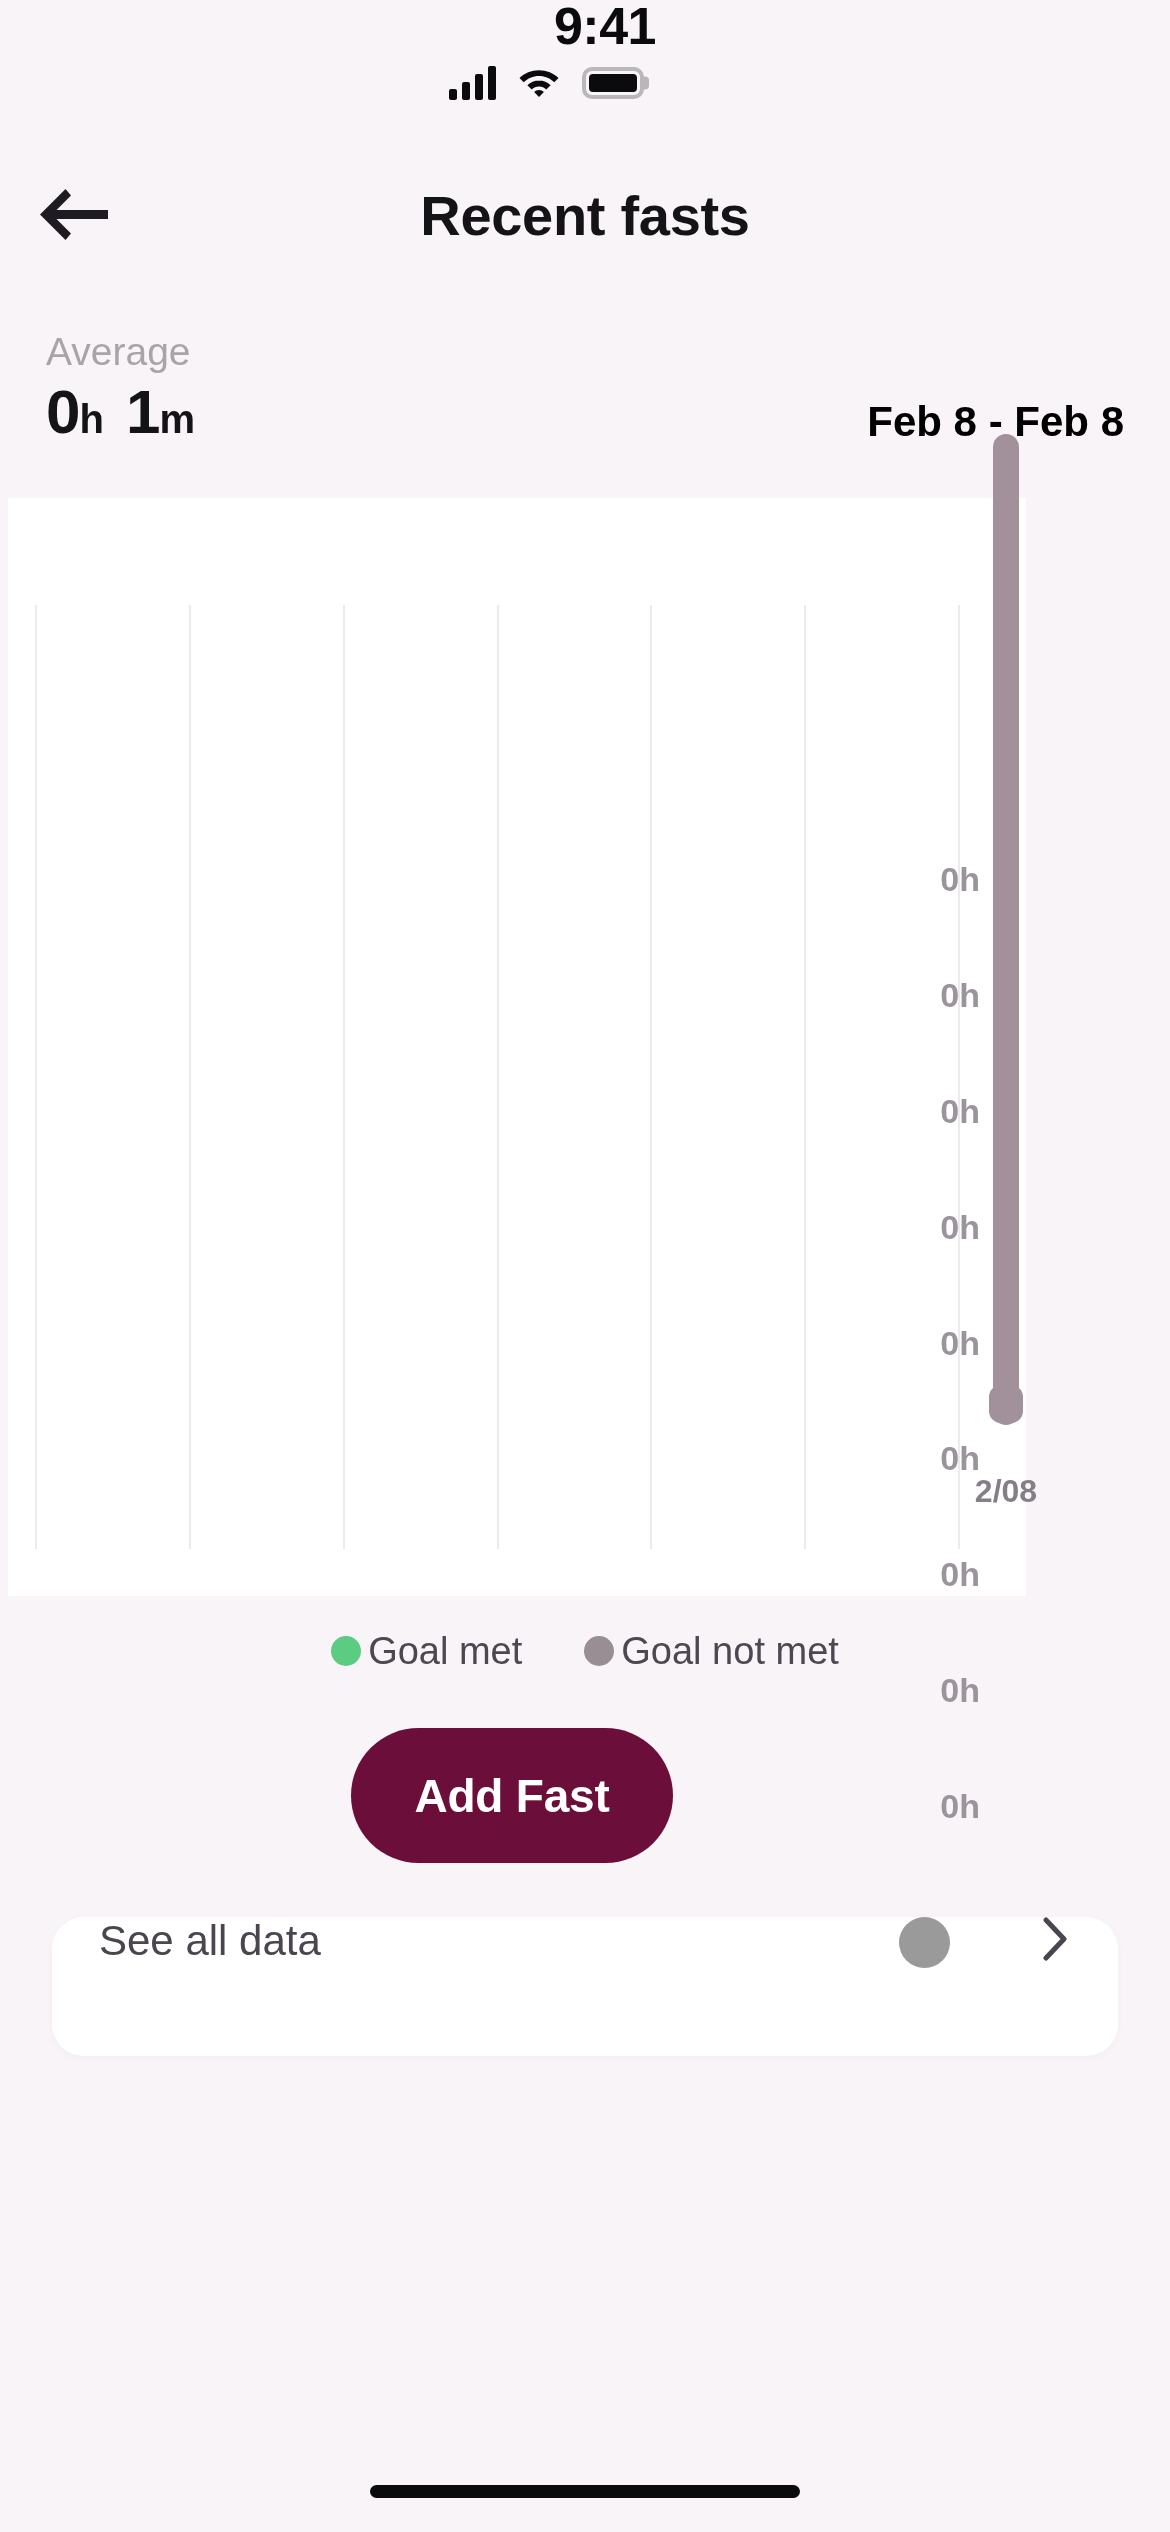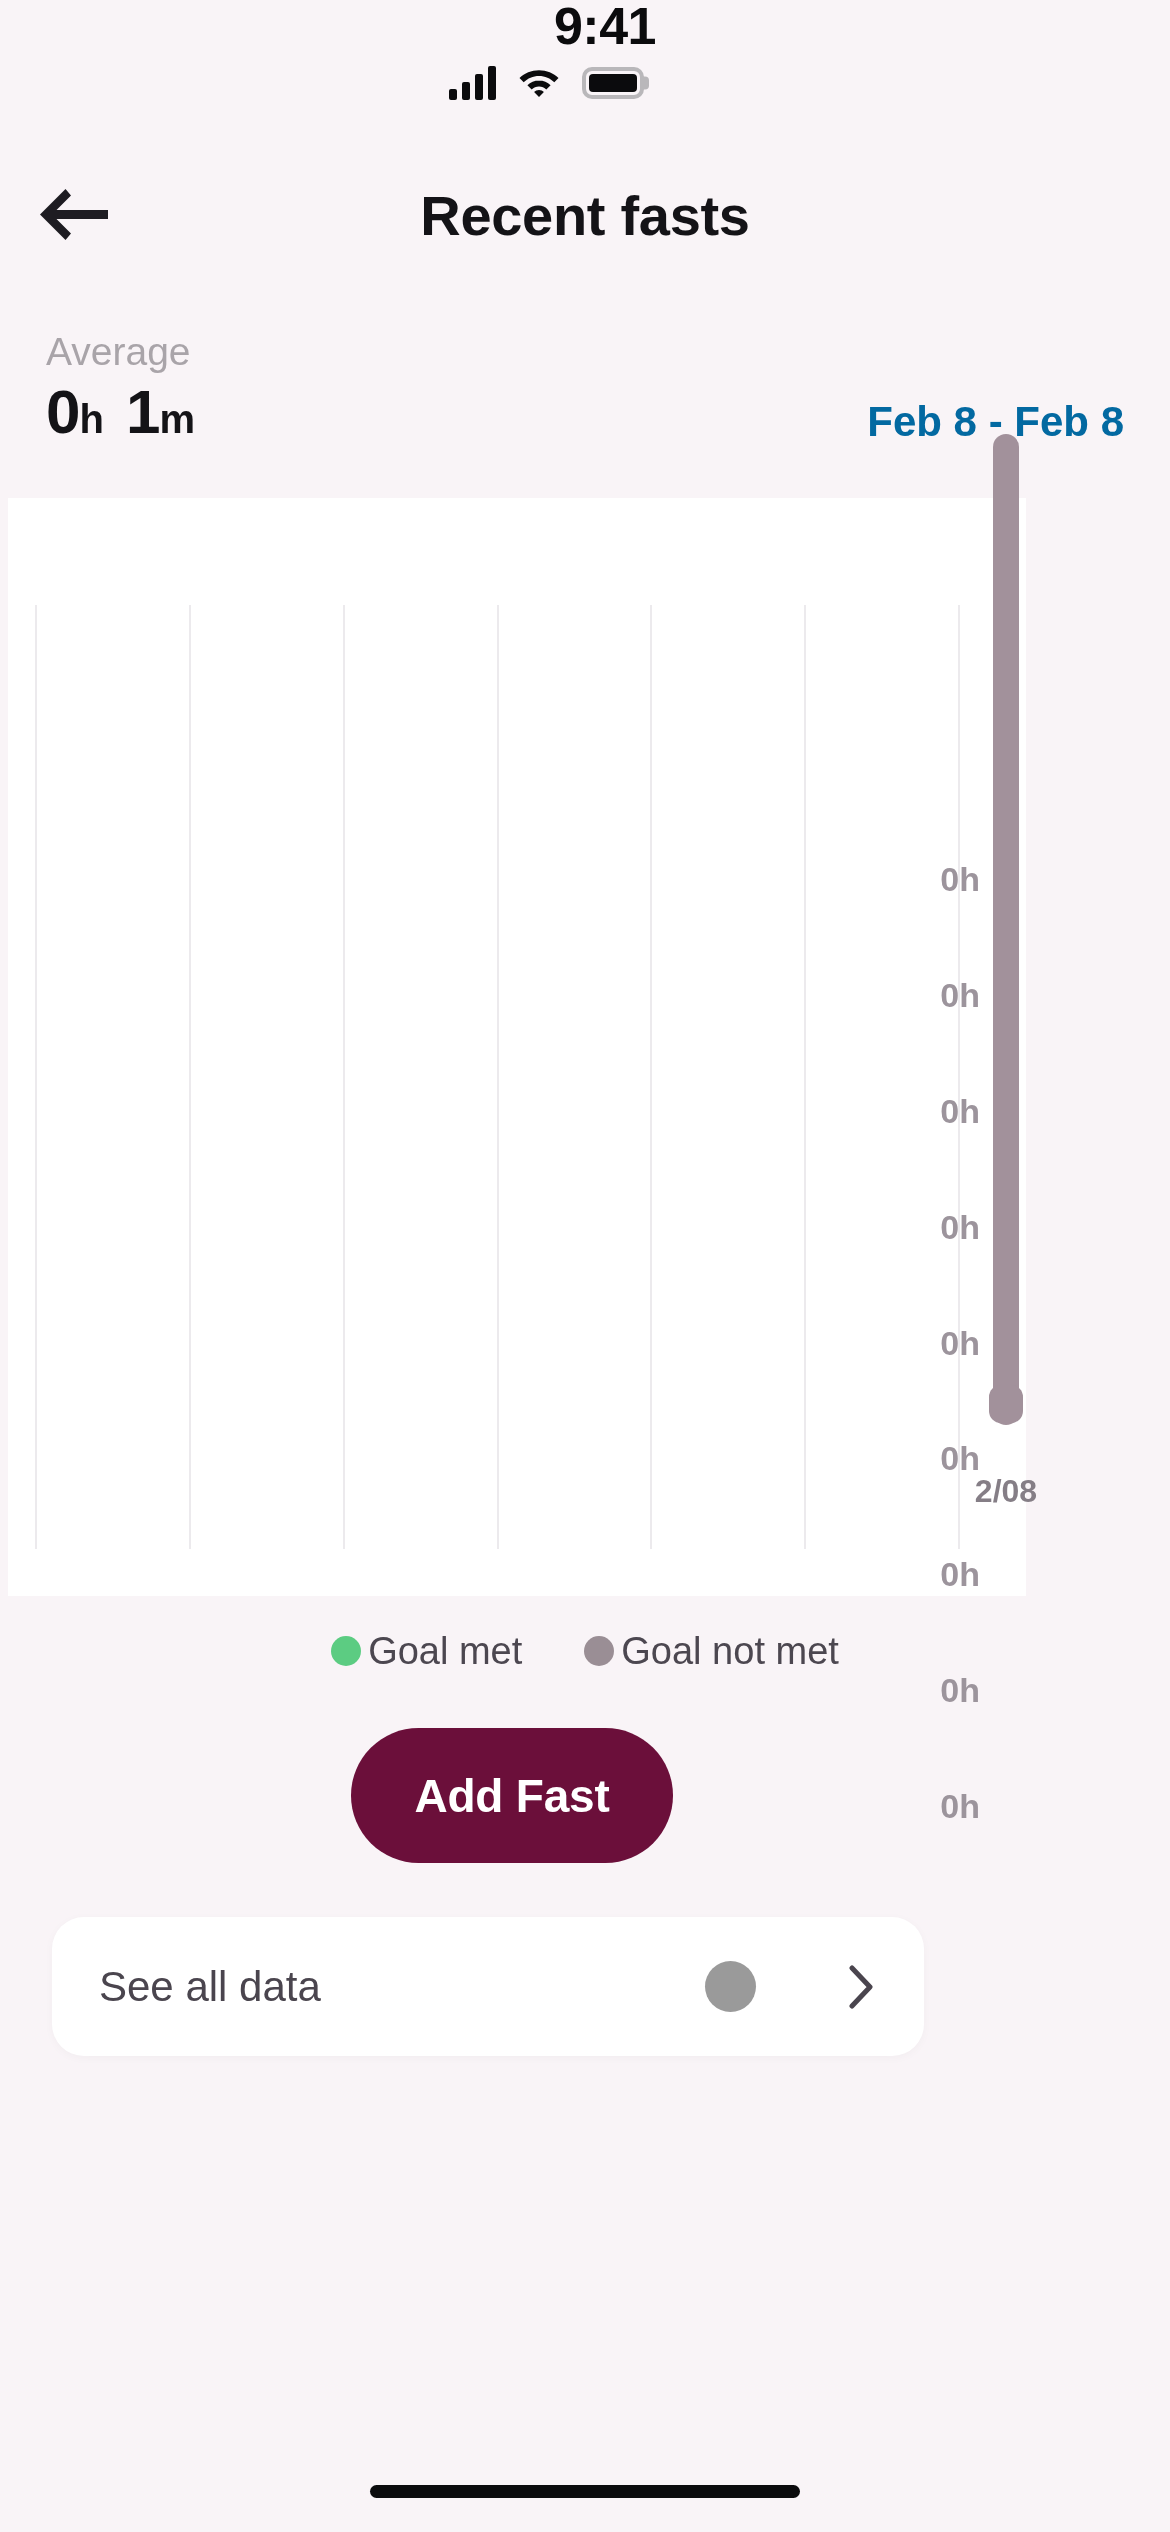--- a/index.html
+++ b/index.html
@@ -65,21 +65,21 @@
   }
   .avg-value {
     position:absolute; left:46px; top:66px;
     display:flex; align-items:baseline; color:#141317;
   }
   .avg-value .num { font-size:62px; font-weight:700; letter-spacing:-1px; }
   .avg-value .unit { font-size:40px; font-weight:700; }
   .avg-value .gap { width:22px; }
   .range {
     position:absolute; right:46px; top:88px;
-    font-size:42px; font-weight:700; color:#0369a1;
+    font-size:42px; font-weight:700; color:#000000;
   }
 
   
   .chart-panel {
     position:absolute; top:498px; left:0; width:1018px; height:1098px;
     background:#FFFFFF;
     margin-left:8px;
   }
   .plot {
     position:absolute; left:0; top:107px; width:1170px; height:944px;
@@ -131,23 +131,23 @@
     width:322px; height:135px; border-radius:68px;
     background:#6B0F3A;
     display:flex; align-items:center; justify-content:center;
     color:#FFFFFF; font-size:46px; font-weight:700;
     border:none; cursor:pointer; letter-spacing:-0.2px;
   }
 
   
   .data-card {
     position:absolute; top:1917px; left:52px;
-    width:872px; height:139px; border-radius:32px;
+    width:1066px; height:139px; border-radius:32px;
     background:#FFFFFF;
-    display:flex; align-items:center;
+    display:flex; 
     padding:0 50px 0 47px;
     box-shadow:0 2px 10px rgba(0,0,0,0.03);
   }
   .data-card-label { font-size:42px; color:#4A454E; font-weight:400; flex:1; }
   .data-card-dot {
     width:51px; height:51px; border-radius:50%; background:#9A9A9A;
     margin-right:92px;
   }
   .chev { width:26px; height:44px; }
 

